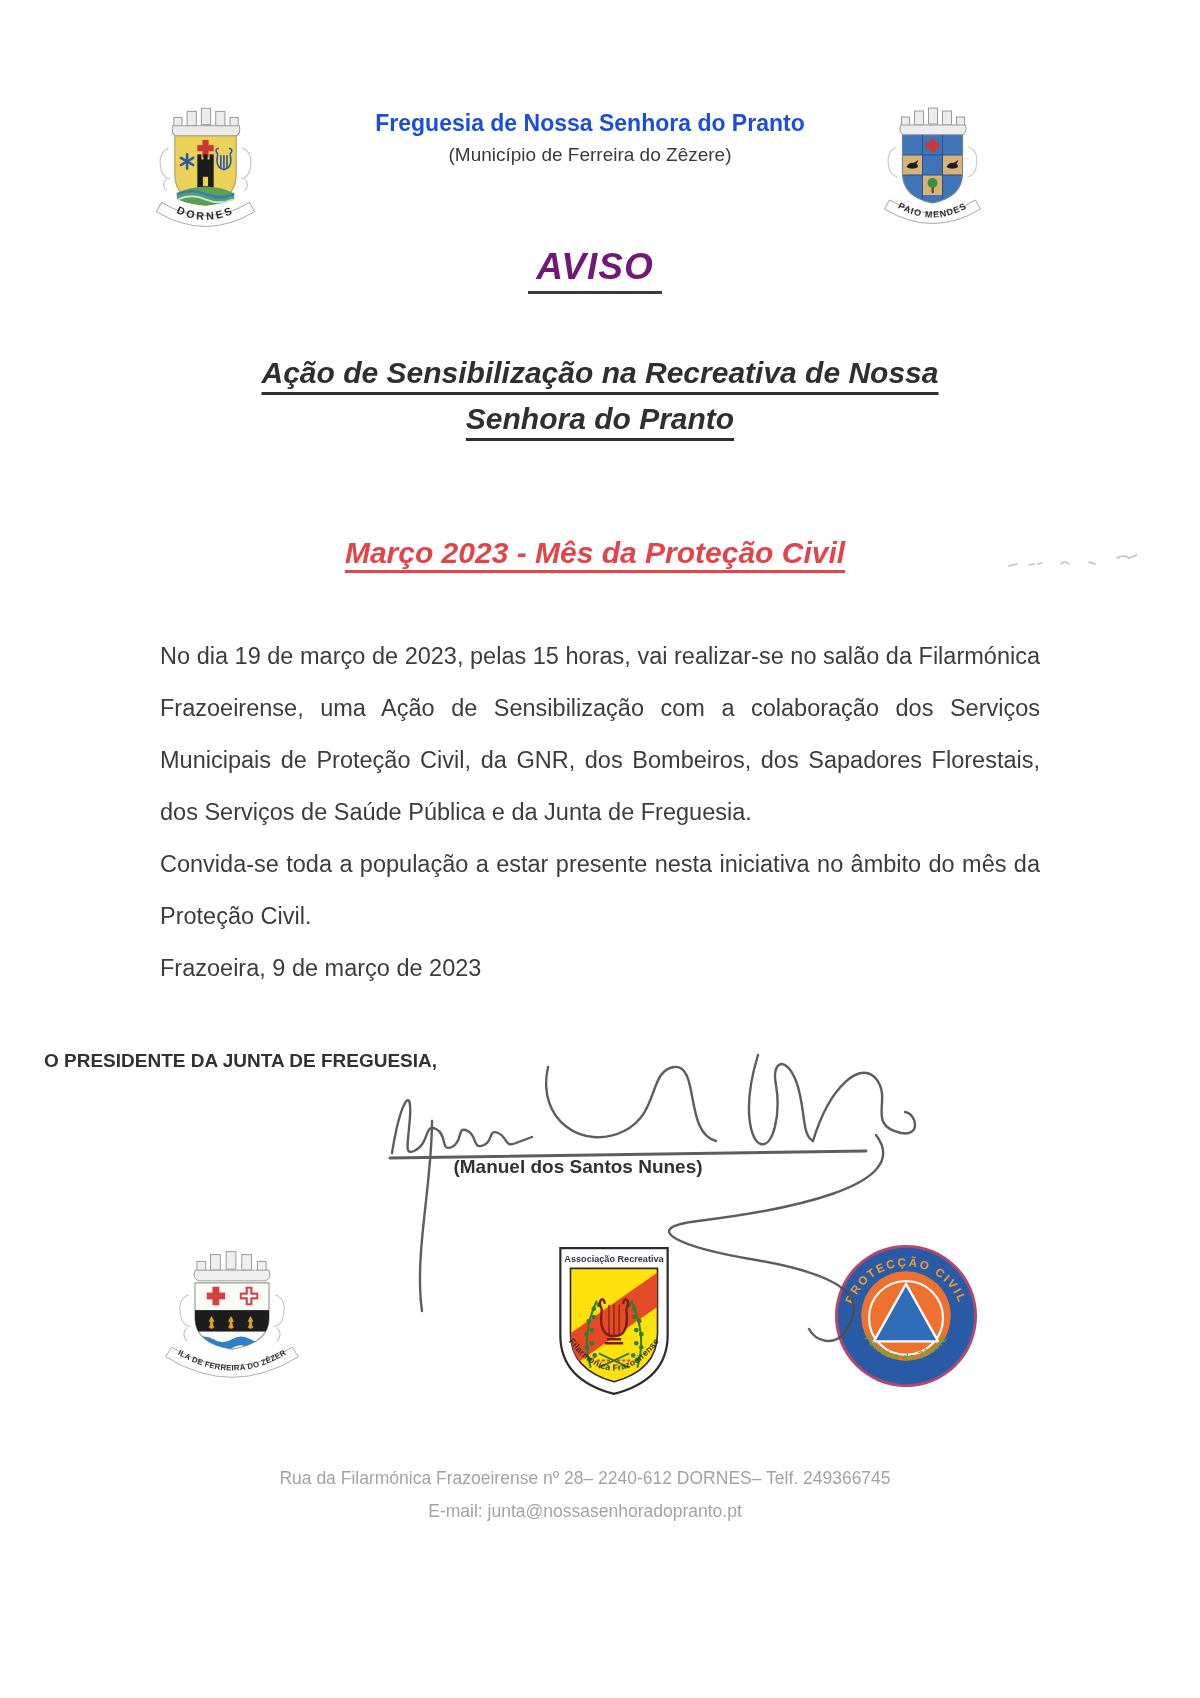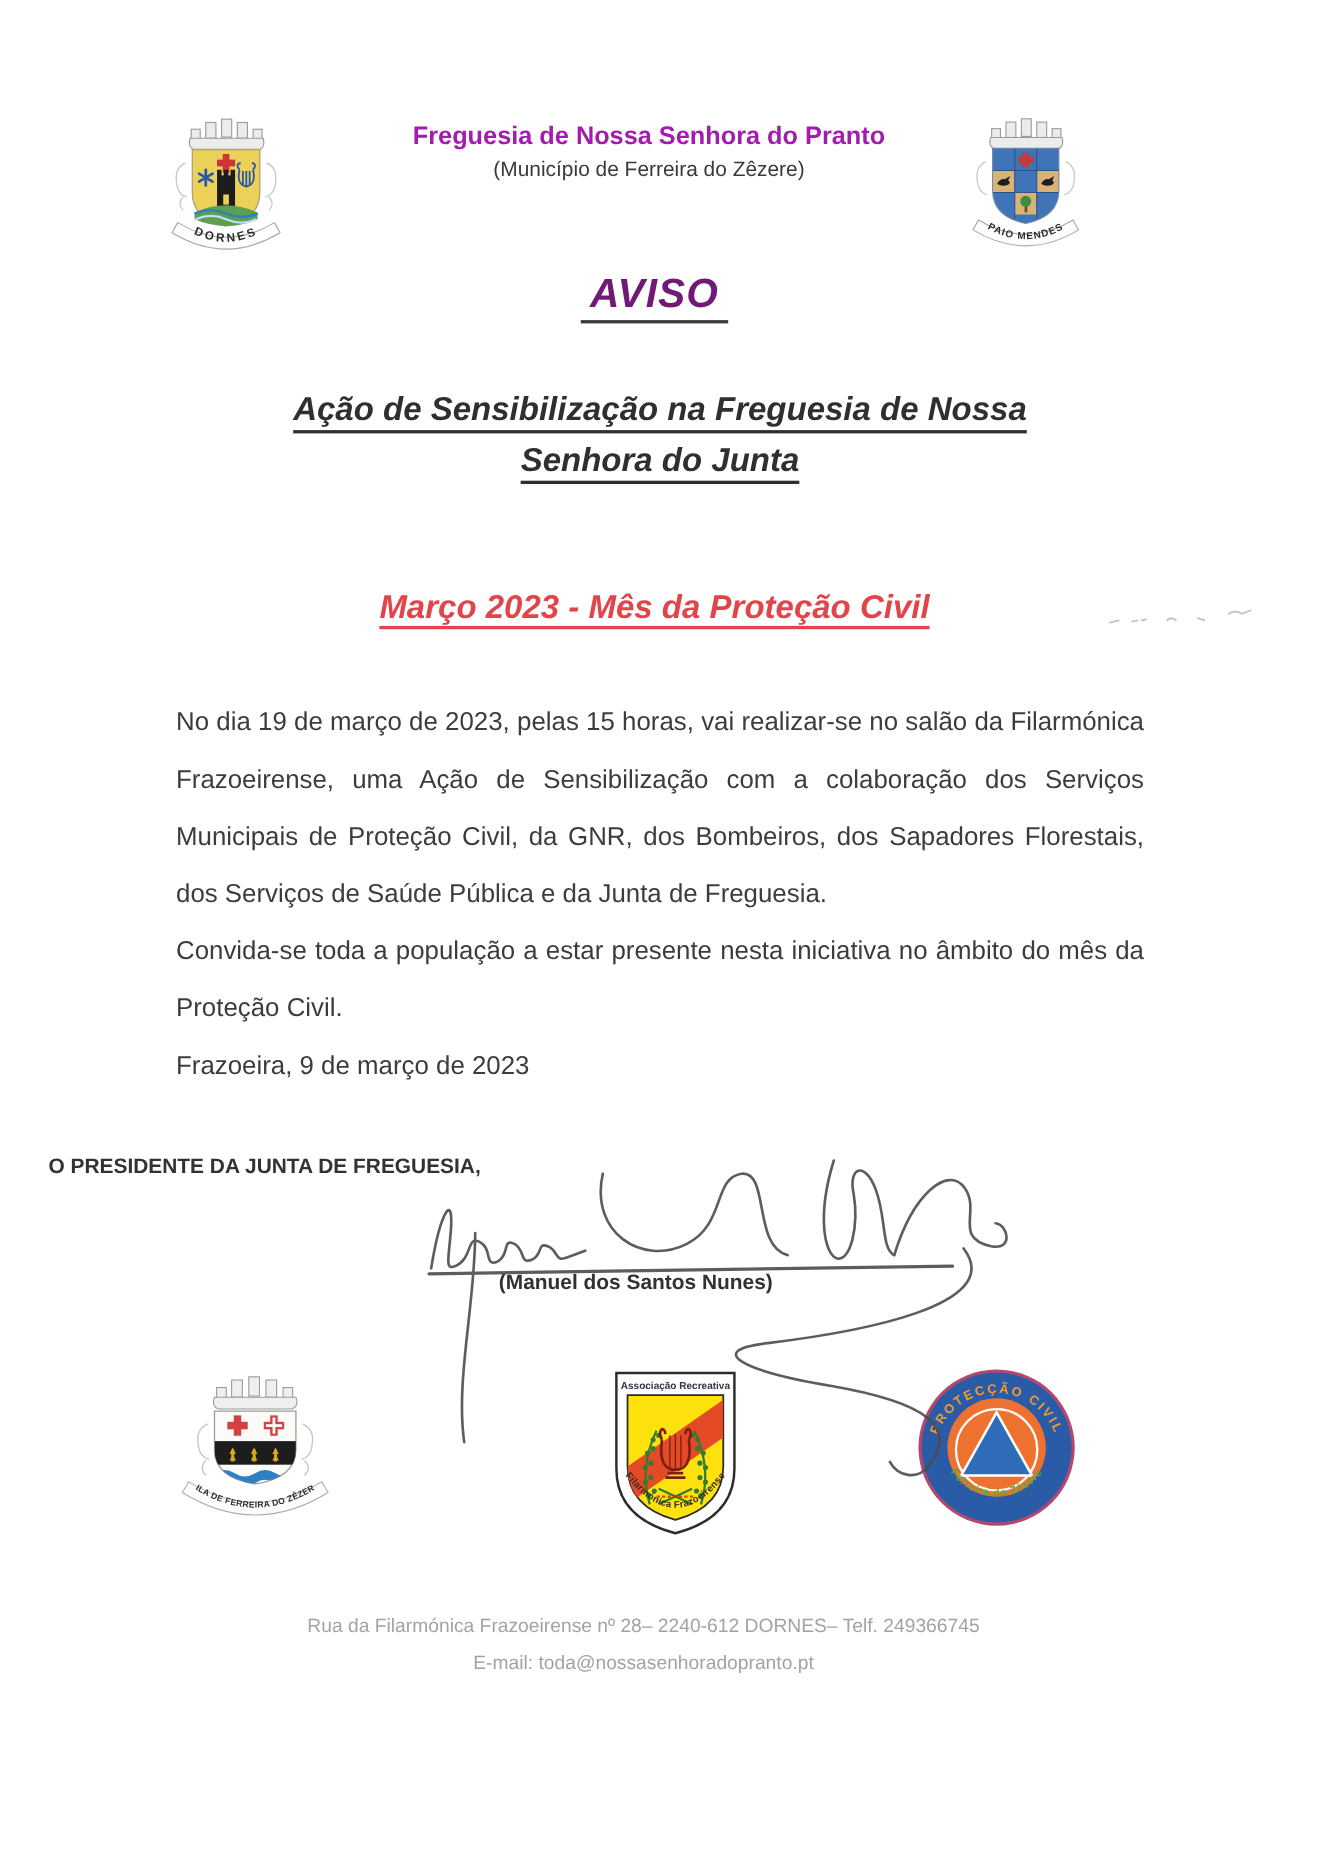--- a/index.html
+++ b/index.html
@@ -4,21 +4,21 @@
 <style>
   html,body{margin:0;padding:0;background:#e8e8e8;}
   #page{
     position:relative;width:1200px;height:1698px;margin:0 auto;
     background:#ffffff;overflow:hidden;
     font-family:"Liberation Sans",sans-serif;color:#3f3f3f;
   }
   .abs{position:absolute;}
   
   .hdr-title{top:110px;left:270px;width:640px;text-align:center;
-    font-size:23px;font-weight:bold;color:#a21caf;}
+    font-size:23px;font-weight:bold;color:#1d4ed8;}
   .hdr-sub{top:144px;left:270px;width:640px;text-align:center;
     font-size:19px;color:#3a3a3a;}
   
   .aviso-wrap{top:246px;left:0;width:1190px;text-align:center;}
   .aviso{display:inline-block;font-size:37px;font-weight:bold;font-style:italic;
     color:#701a75;letter-spacing:1px;border-bottom:3.5px solid #3a3a3a;
     padding:0 8px 3px 8px;}
   .event-title{top:350px;left:240px;width:720px;text-align:center;
     font-size:30px;line-height:46px;font-weight:bold;font-style:italic;color:#2f2f2f;
     text-decoration:underline;text-decoration-thickness:2.5px;text-underline-offset:9px;}
@@ -158,21 +158,21 @@
     <path id="arcPaio" d="M18,111 q38,23 76,0" fill="none"></path>
     <text font-size="9" font-weight="bold" fill="#2b2b2b" letter-spacing="1">
       <textPath href="#arcPaio" startOffset="50%" text-anchor="middle">PAIO MENDES</textPath>
     </text>
   </svg>
 
   <div class="abs aviso-wrap">
     <span class="aviso">AVISO</span>
   </div>
 
-  <div class="abs event-title">Ação de Sensibilização na Freguesia de Nossa Senhora do Junta</div>
+  <div class="abs event-title">Ação de Sensibilização na Recreativa de Nossa Senhora do Pranto</div>
 
   <div class="abs month-title" style="color:#e14449;text-decoration-color:#e14449;">Março 2023 - Mês da Proteção Civil</div>
 
   <svg class="abs pencil" width="140" height="26" viewBox="0 0 140 26">
     <g stroke="#8f8f8f" stroke-width="1.6" stroke-linecap="round" fill="none">
       <path d="M4,16 l8,-2"></path>
         <path d="M24,15 l5,-1 M33,14 l4,-1"></path>
       <path d="M56,14 q4,-4 8,0"></path>
         <path d="M84,12 l6,2"></path>
         <path d="M112,8 q6,-4 12,0 l8,-3"></path>
@@ -330,16 +330,16 @@
       <textPath href="#pcTop" startOffset="50%" text-anchor="middle">PROTECÇÃO CIVIL</textPath>
     </text>
     <path id="pcBot" d="M26,86 A52,52 0 0 0 124,86" fill="none"></path>
     <text font-size="10" font-weight="bold" fill="#4fae3f" letter-spacing="0.8">
       <textPath href="#pcBot" startOffset="50%" text-anchor="middle">Ferreira do Zêzere</textPath>
     </text>
   </svg>
 
   <div class="abs footer">
     <div>Rua da Filarmónica Frazoeirense nº 28– 2240-612 DORNES– Telf. 249366745</div>
-    <div>E-mail: toda@nossasenhoradopranto.pt</div>
+    <div>E-mail: junta@nossasenhoradopranto.pt</div>
   </div>
 
 </div>
 
 </body></html>

